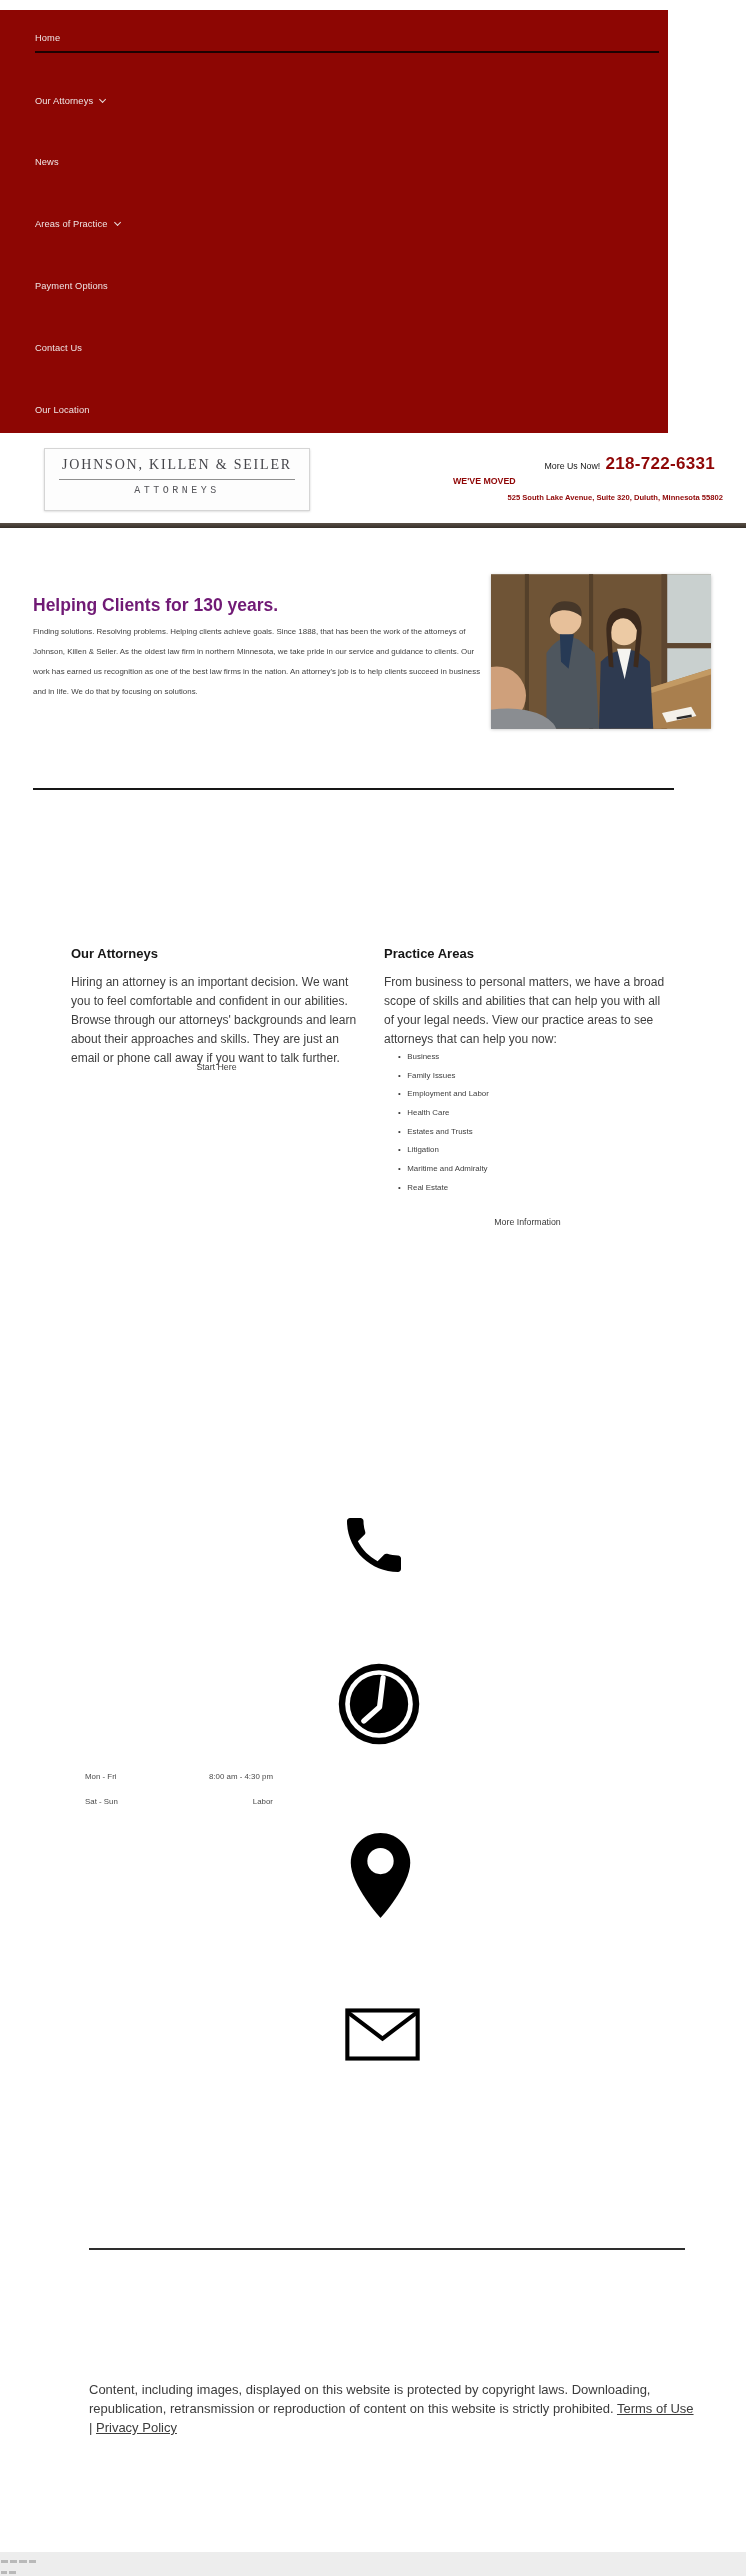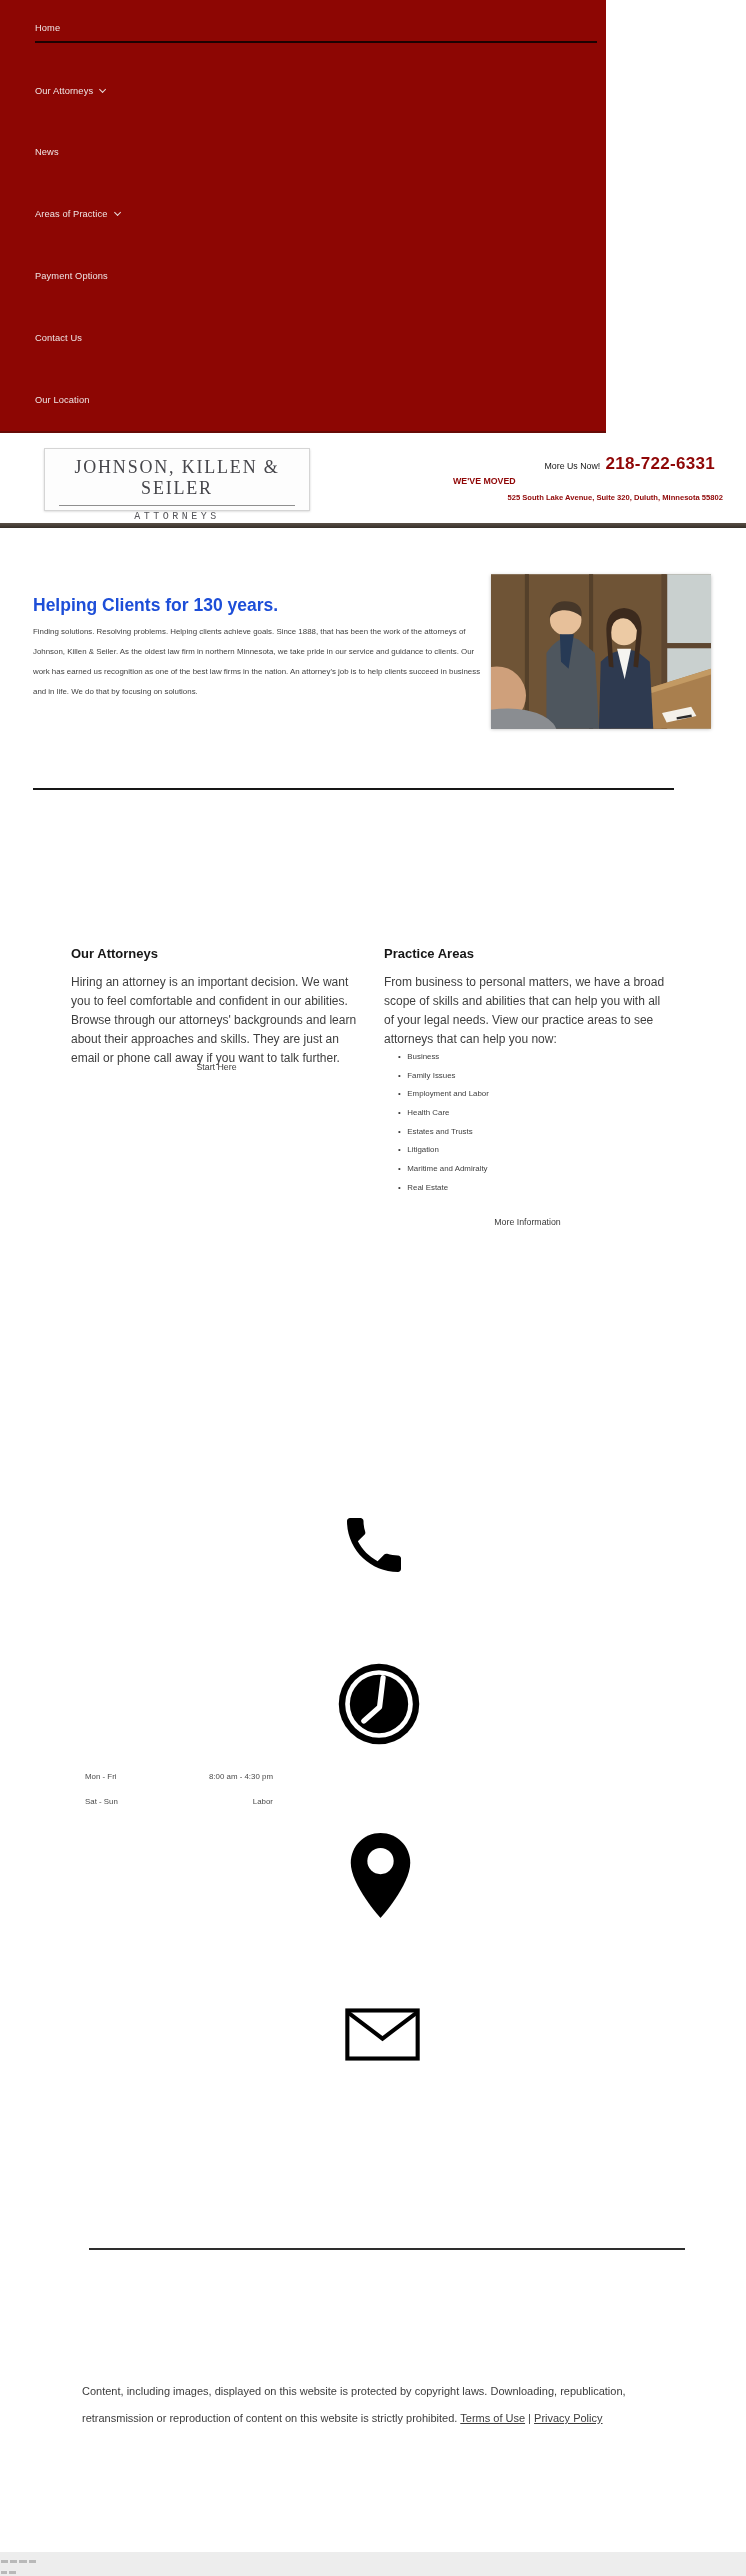--- a/index.html
+++ b/index.html
@@ -1,51 +1,51 @@
 <!DOCTYPE html>
 <html style="font-size:9.3px"><head>
 <meta charset="utf-8">
 <title>Johnson, Killen &amp; Seiler Attorneys</title>
 <style>
   html,body{margin:0;padding:0;background:#fff;}
   #page{position:relative;width:747px;height:2576px;background:#fff;overflow:hidden;
         font-family:"Liberation Sans", sans-serif;color:#3e3e3e;}
 
   
-  .nav{position:absolute;left:0;top:0;width:606px;height:431px;background:#8d0603;
+  .nav{position:absolute;left:0;top:10px;width:668px;height:431px;background:#8d0603;
        border-bottom:2.3px solid #670b07;}
   .nav a{position:absolute;left:35px;display:block;color:#efe5e5;text-decoration:none;
          font-size:9.3px;letter-spacing:0.1px;white-space:nowrap;}
   .nav-underline{position:absolute;left:35px;right:9.3px;top:41px;height:1.8px;background:#1d0202;}
   .chev{display:inline-block;width:4.1px;height:4.1px;border-right:1.2px solid #e6dada;
         border-bottom:1.2px solid #e6dada;transform:rotate(45deg);margin-left:7px;
         vertical-align:1.8px;}
 
   
   .header{position:absolute;left:0;top:433px;width:747px;height:89px;background:#fff;}
   .logo-box{position:absolute;left:44px;top:14.6px;width:264px;height:61px;background:#fdfdfd;
             border:0.6px solid #d5d5d5;box-shadow:0 0.6px 2.3px rgba(0,0,0,.18);text-align:center;
             cursor:pointer;}
-  .logo-l1{margin-top:8.8px;font-family:"Liberation Serif", serif;font-size:18px;
+  .logo-l1{margin-top:8.8px;font-family:"Liberation Serif", serif;font-size:14px;
            letter-spacing:1.8px;color:#46464b;}
   .logo-rule{width:236px;height:1.2px;background:#8f8f8f;margin:5.3px auto 4.7px auto;}
   .logo-l2{font-family:Liberation Mono, monospace;font-size:10px;letter-spacing:3.5px;color:#55555a;}
   .call-row{position:absolute;top:21px;right:32px;display:flex;align-items:baseline;gap:5.3px;
             white-space:nowrap;}
   .call-label{font-size:8.8px;color:#141414;}
   .call-phone{font-size:17px;font-weight:bold;color:#8f0606;letter-spacing:0.3px;}
   .moved{position:absolute;left:453px;top:43px;font-size:8.8px;font-weight:bold;color:#8f0606;}
   .address{position:absolute;right:24px;top:60px;font-size:7.6px;font-weight:bold;color:#8f0606;
            white-space:nowrap;}
   .header-bar{position:absolute;left:0;top:523px;width:747px;height:4.7px;
               background:linear-gradient(to bottom,#5a5047,#352f28);}
 
   
   .intro-h1{position:absolute;left:33px;top:583px;width:455px;font-size:17.5px;font-weight:bold;
-            color:#1d4ed8;}
+            color:#701a75;}
   .intro-body{position:absolute;left:33px;top:614px;width:452px;font-size:7.9px;
               line-height:20px;color:#3e3e3e;}
   .intro-photo{position:absolute;left:491px;top:574px;width:220px;height:155px;
                box-shadow:0 1.2px 3.5px rgba(0,0,0,.25);overflow:hidden;}
   .divider1{position:absolute;left:33px;top:788px;width:641px;height:1.8px;background:#161616;}
 
   
   .col-h2{position:absolute;font-size:13px;font-weight:bold;color:#161616;}
   .h2-att{left:71px;top:935px;}
   .h2-pra{left:384px;top:935px;}
@@ -67,22 +67,22 @@
   .ic-clock{left:337px;top:1662px;}
   .ic-pin{left:350px;top:1833px;}
   .ic-mail{left:345px;top:2008px;}
 
   
   .hours{position:absolute;left:85px;top:1769px;width:188px;font-size:7.9px;color:#4a4a4a;}
   .hours-row{display:flex;justify-content:space-between;height:24.5px;line-height:15px;}
 
   
   .divider2{position:absolute;left:89px;top:2248px;width:596px;height:2.3px;background:#2e2e2e;}
-  .footer{position:absolute;left:82px;top:2367px;width:607px;font-size:11px;
-          line-height:27px;color:#3c3c3c;}
+  .footer{position:absolute;left:89px;top:2367px;width:607px;font-size:13px;
+          line-height:19px;color:#3c3c3c;}
   .footer a{color:#3c3c3c;text-decoration:underline;}
   .gray-band{position:absolute;left:0;top:2552px;width:747px;height:24.5px;background:#ededed;}
   .chip{position:absolute;height:3.5px;background:#b9b9b9;}
 </style>
 </head>
 <body>
 
 <div id="page">
 
   <nav class="nav">

